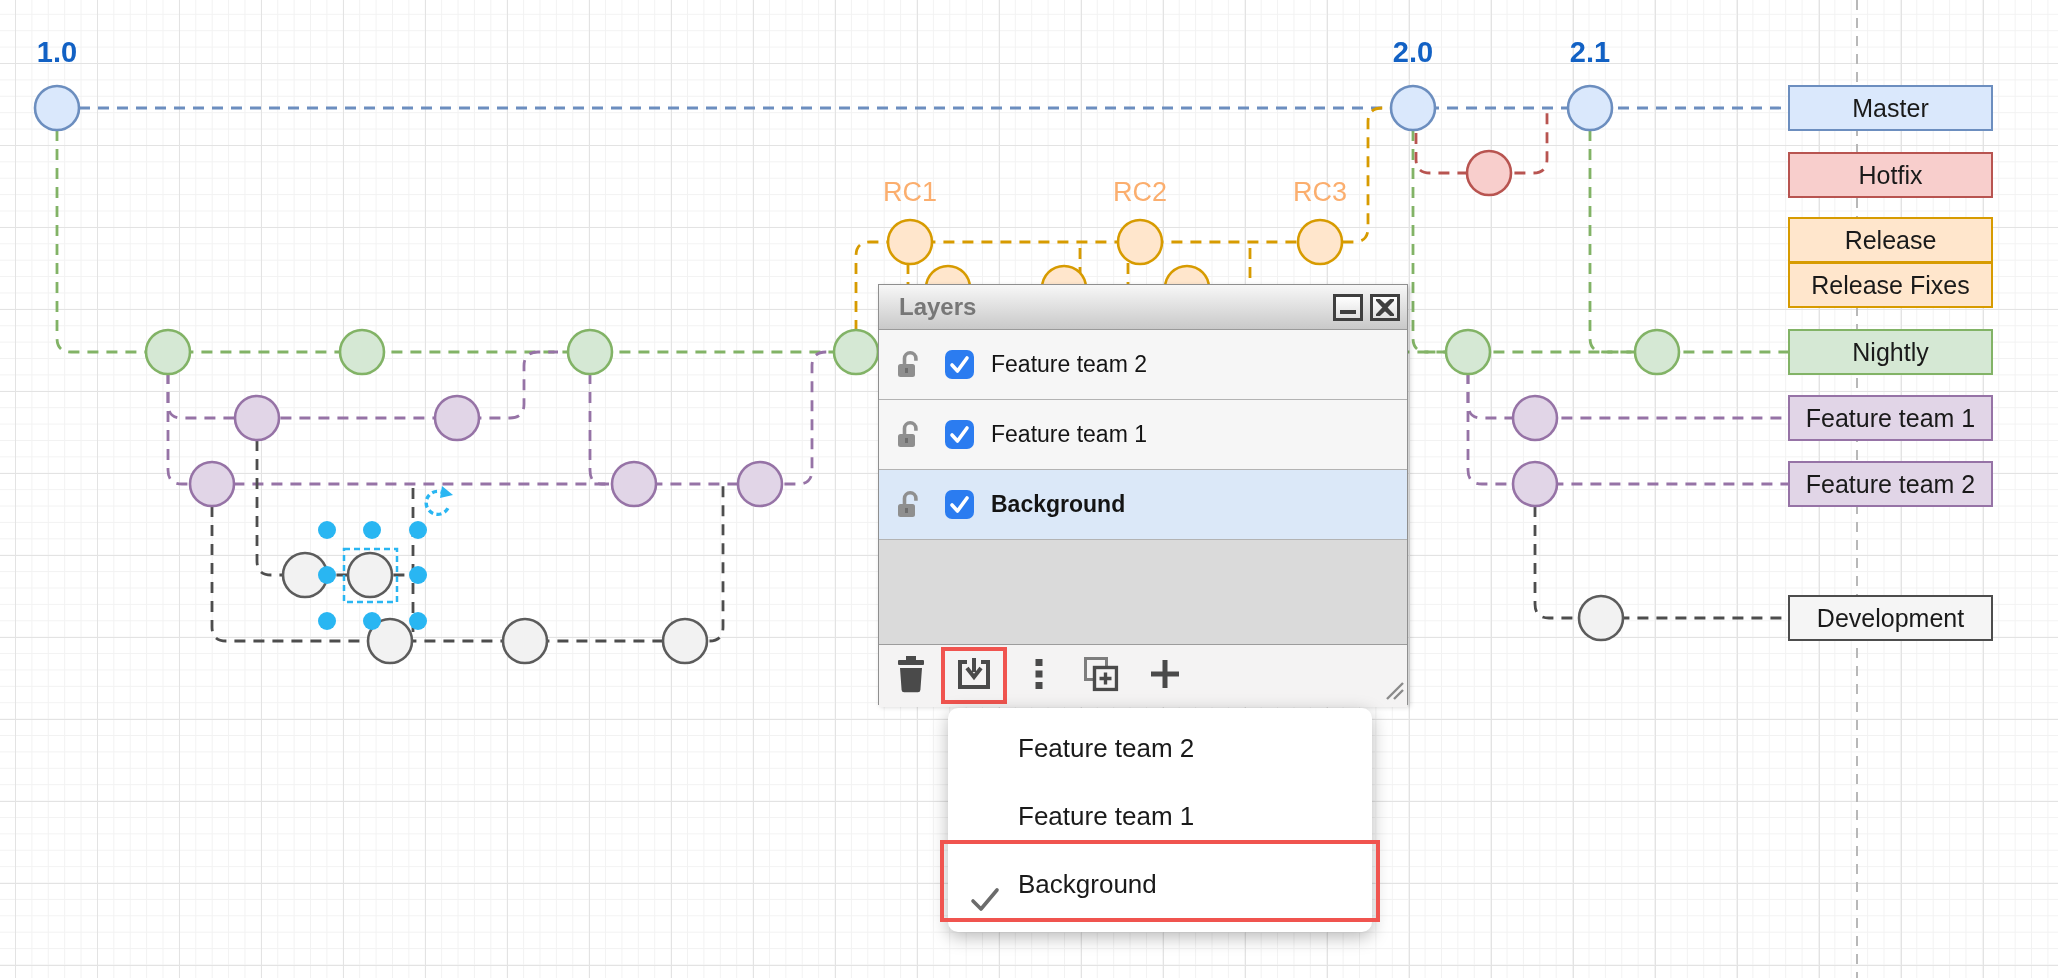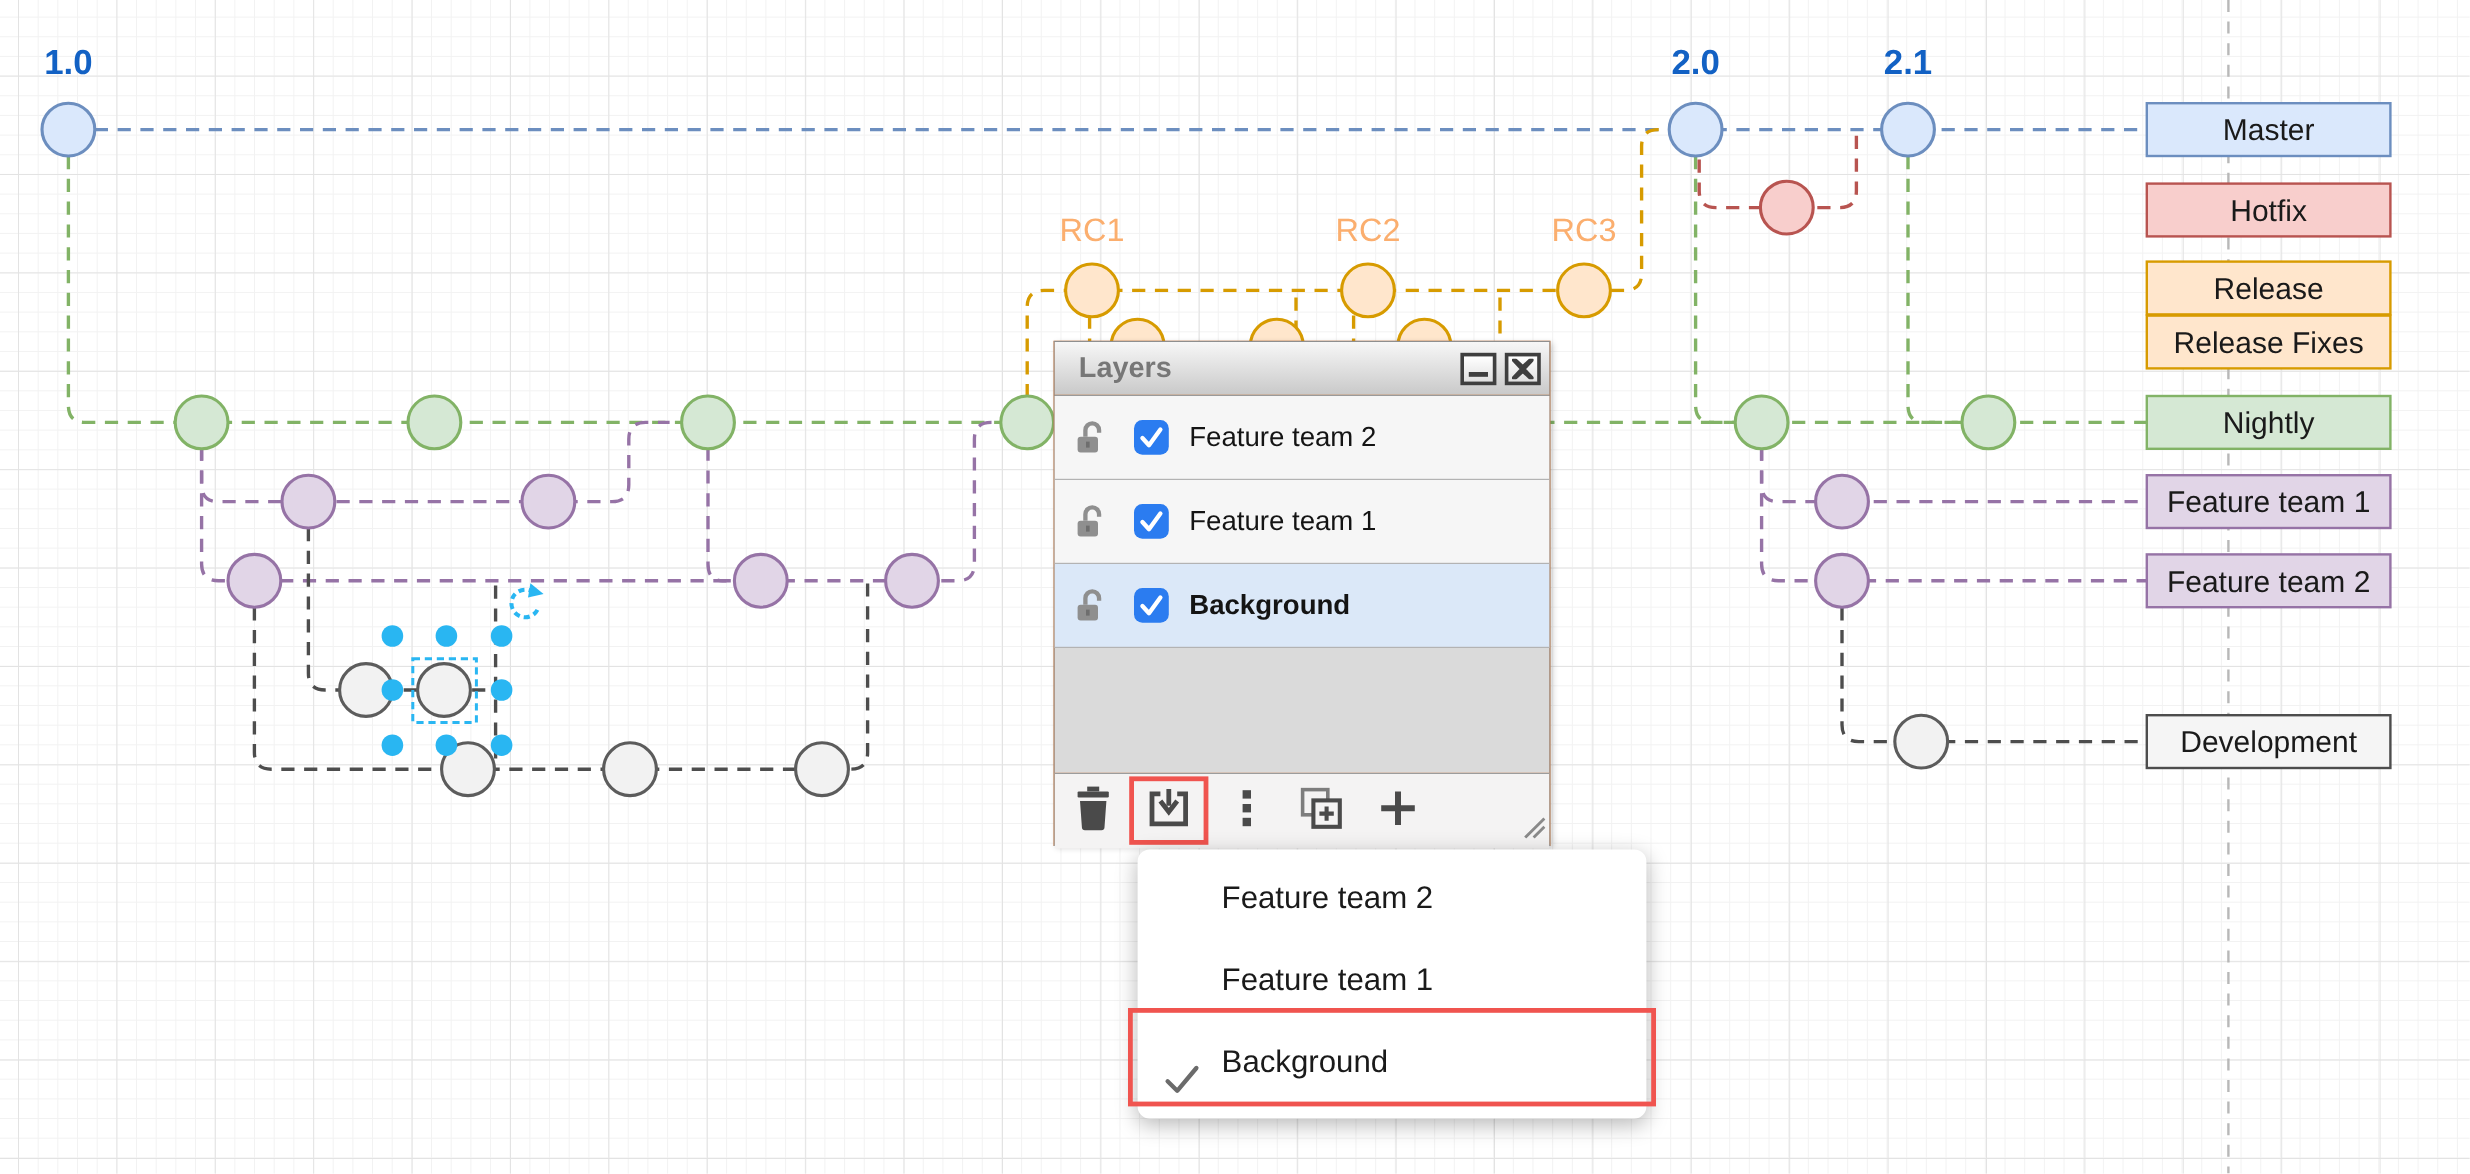--- a/index.html
+++ b/index.html
@@ -12,22 +12,22 @@
       linear-gradient(to bottom, #e3e3e3 1px, transparent 1px),
       linear-gradient(to right, #f2f2f2 1px, transparent 1px),
       linear-gradient(to bottom, #f2f2f2 1px, transparent 1px);
     background-size:82px 82px,82px 82px,16.4px 16.4px,16.4px 16.4px;
     background-position:15px 63px,15px 63px,15px 63px,15px 63px;
   }
   #diagram-svg{position:absolute;left:0;top:0;z-index:1;}
 
   
   .layers-panel{
-    position:absolute;left:878px;top:284px;width:414px;height:421px;
-    background:#f97316;border:1px solid #8f8f8f;box-sizing:border-box;
+    position:absolute;left:878px;top:284px;width:530px;height:421px;
+    background:#0369a1;border:1px solid #8f8f8f;box-sizing:border-box;
     box-shadow:2px 2px 5px rgba(0,0,0,.18);z-index:20;
   }
   .panel-titlebar{
     height:44px;background:linear-gradient(#f7f7f7,#c9c9c9);
     border-bottom:1px solid #9a9a9a;display:flex;align-items:center;
   }
   .panel-title{font-size:24px;font-weight:bold;color:#777;padding-left:20px;flex:1;}
   .winbtn{width:30px;height:27px;border:3px solid #3f3f3f;background:linear-gradient(#fff,#e0e0e0);
     margin-right:7px;box-sizing:border-box;position:relative;display:flex;align-items:center;justify-content:center;}
   .winbtn svg{display:block;}

